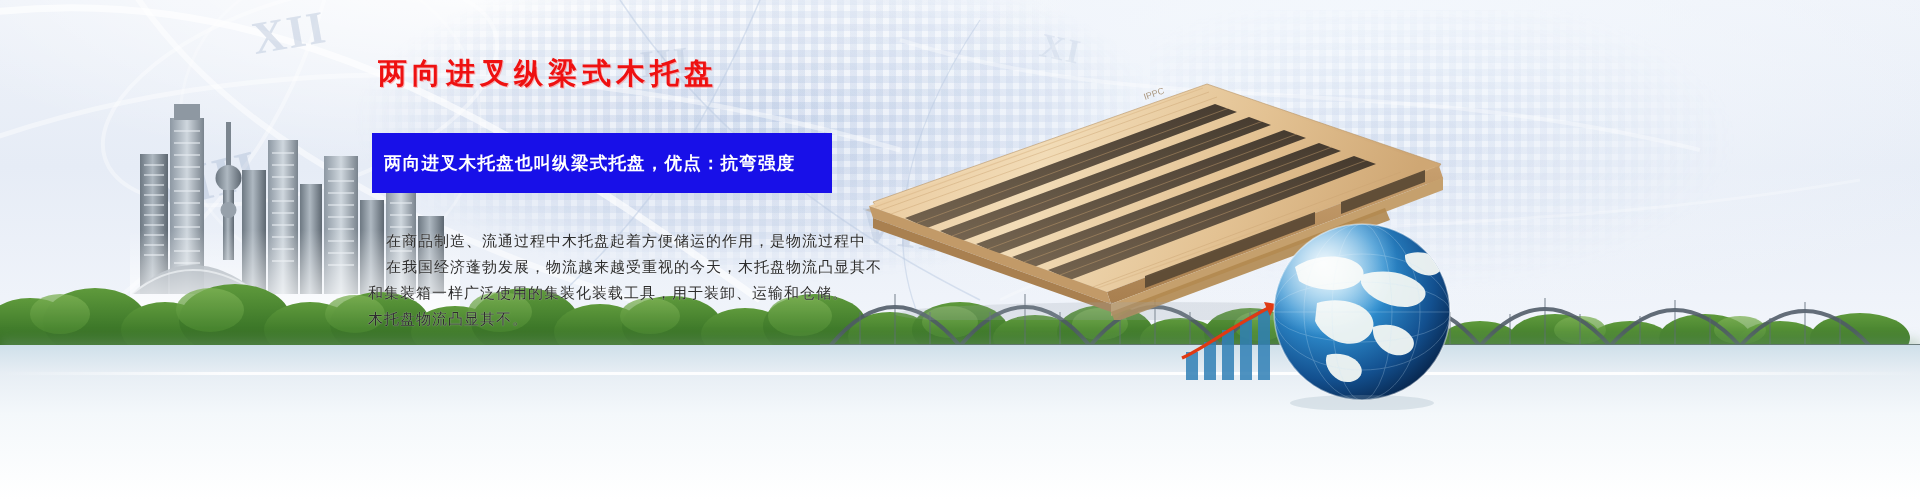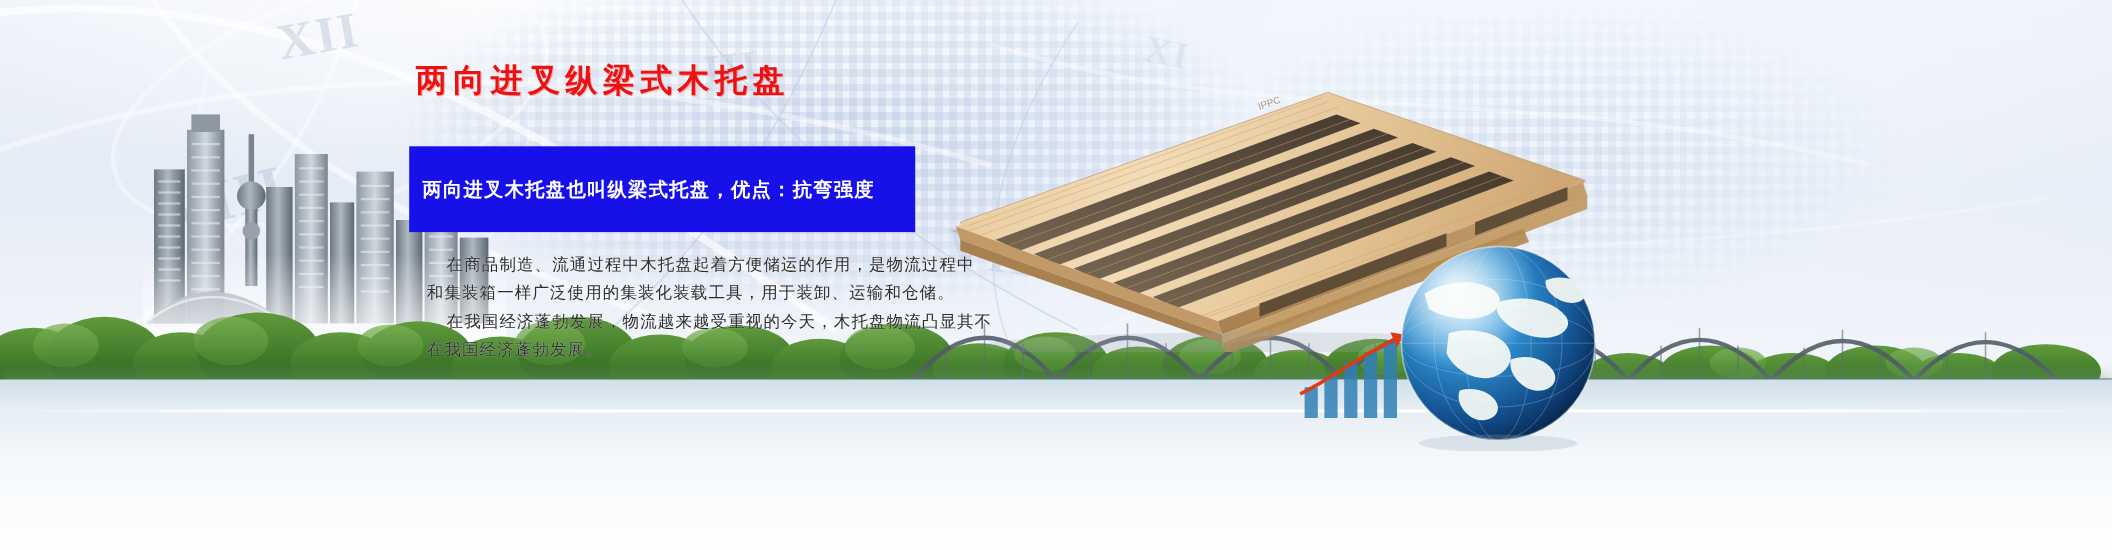--- a/index.html
+++ b/index.html
@@ -93,21 +93,21 @@
     position:absolute;left:378px;top:54px;
     font-family:"Liberation Serif", serif;
     font-weight:bold;
     font-size:29px;
     letter-spacing:5px;
     color:#ee1111;
     text-shadow:1px 1px 0 rgba(255,120,120,.55);
     white-space:nowrap;
   }
   #highlight-box{
-    position:absolute;left:372px;top:133px;width:460px;height:78px;
+    position:absolute;left:372px;top:133px;width:460px;height:60px;
     background:#1810e8;
     display:flex;flex-direction:column;justify-content:center;
     padding:0 12px;
     box-sizing:border-box;
   }
   #highlight-box .hl-line{
     color:#ffffff;
     font-family:"Liberation Serif", serif;
     font-weight:bold;
     font-size:17.5px;
@@ -119,21 +119,20 @@
     position:absolute;left:368px;top:228px;width:480px;
   }
   #paragraph .p-line{
     color:#2d2d2d;
     font-family:"Liberation Serif", serif;
     font-size:15px;
     line-height:26px;
     letter-spacing:1px;
     white-space:nowrap;
     text-shadow:0 0 1px rgba(255,255,255,.8);
-    margin-left:20px;
   }
   #paragraph .p-line.indent{ text-indent:18px; }
 </style>
 </head>
 <body>
 
 <div id="banner">
 
   <div class="sky"></div>
   <div class="dotmap"></div>
@@ -500,18 +499,18 @@
   </svg>
 
   <div id="title">两向进叉纵梁式木托盘</div>
 
   <div id="highlight-box">
     <div class="hl-line">两向进叉木托盘也叫纵梁式托盘，优点：抗弯强度</div>
   </div>
 
   <div id="paragraph">
     <div class="p-line indent">在商品制造、流通过程中木托盘起着方便储运的作用，是物流过程中</div>
+    <div class="p-line indent">在我国经济蓬勃发展，物流越来越受重视的今天，木托盘物流凸显其不</div>
     <div class="p-line">和集装箱一样广泛使用的集装化装载工具，用于装卸、运输和仓储。</div>
-    <div class="p-line indent">在我国经济蓬勃发展，物流越来越受重视的今天，木托盘物流凸显其不</div>
-    <div class="p-line">在我国经济蓬勃发展。</div>
+    <div class="p-line">木托盘物流凸显其不。</div>
   </div>
 
 </div>
 
 </body></html>

